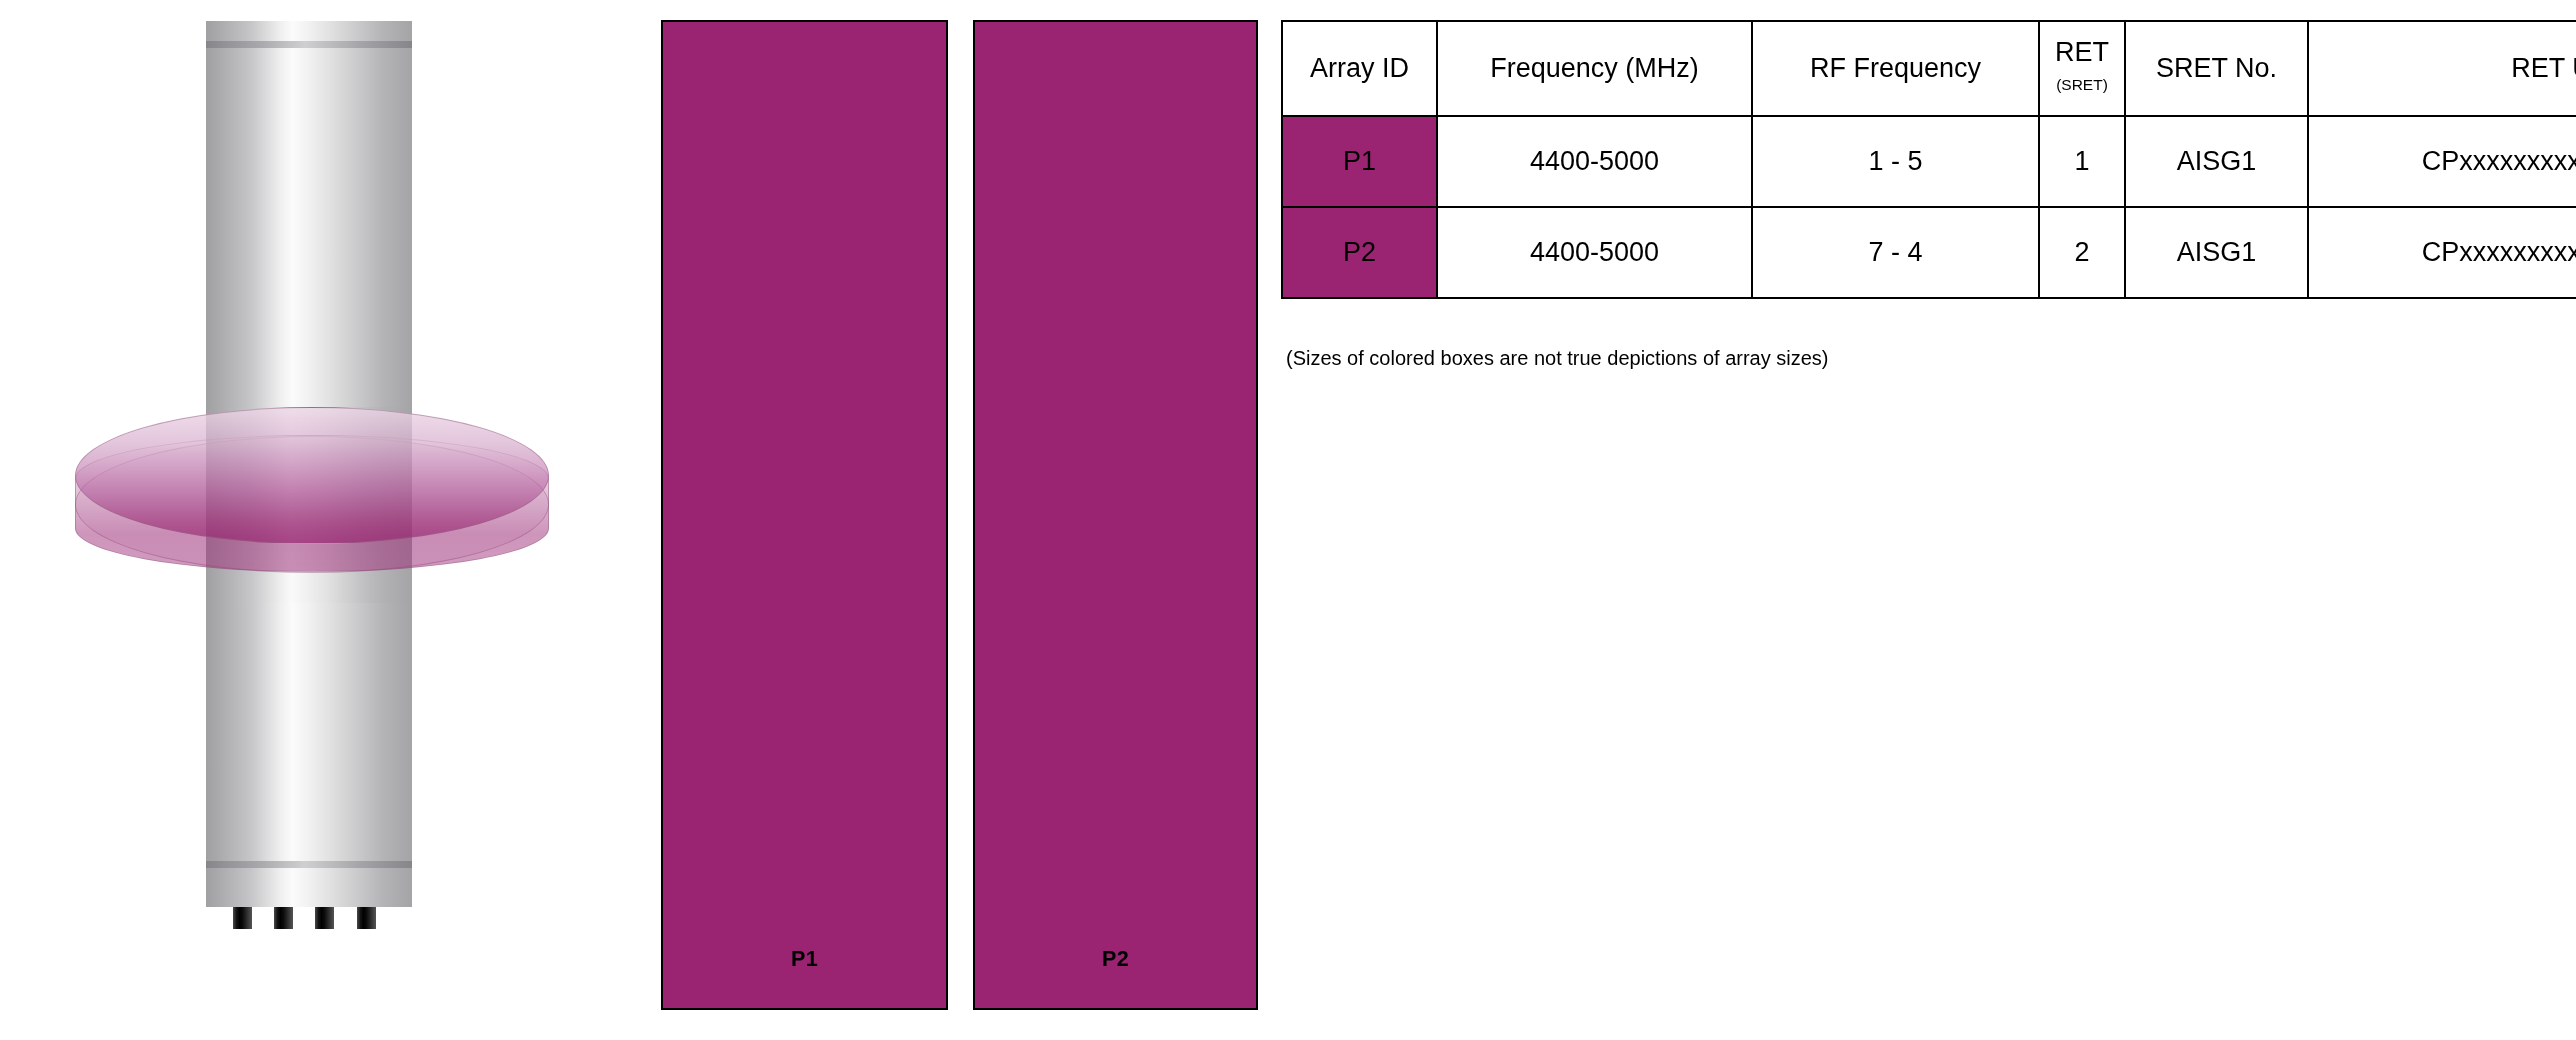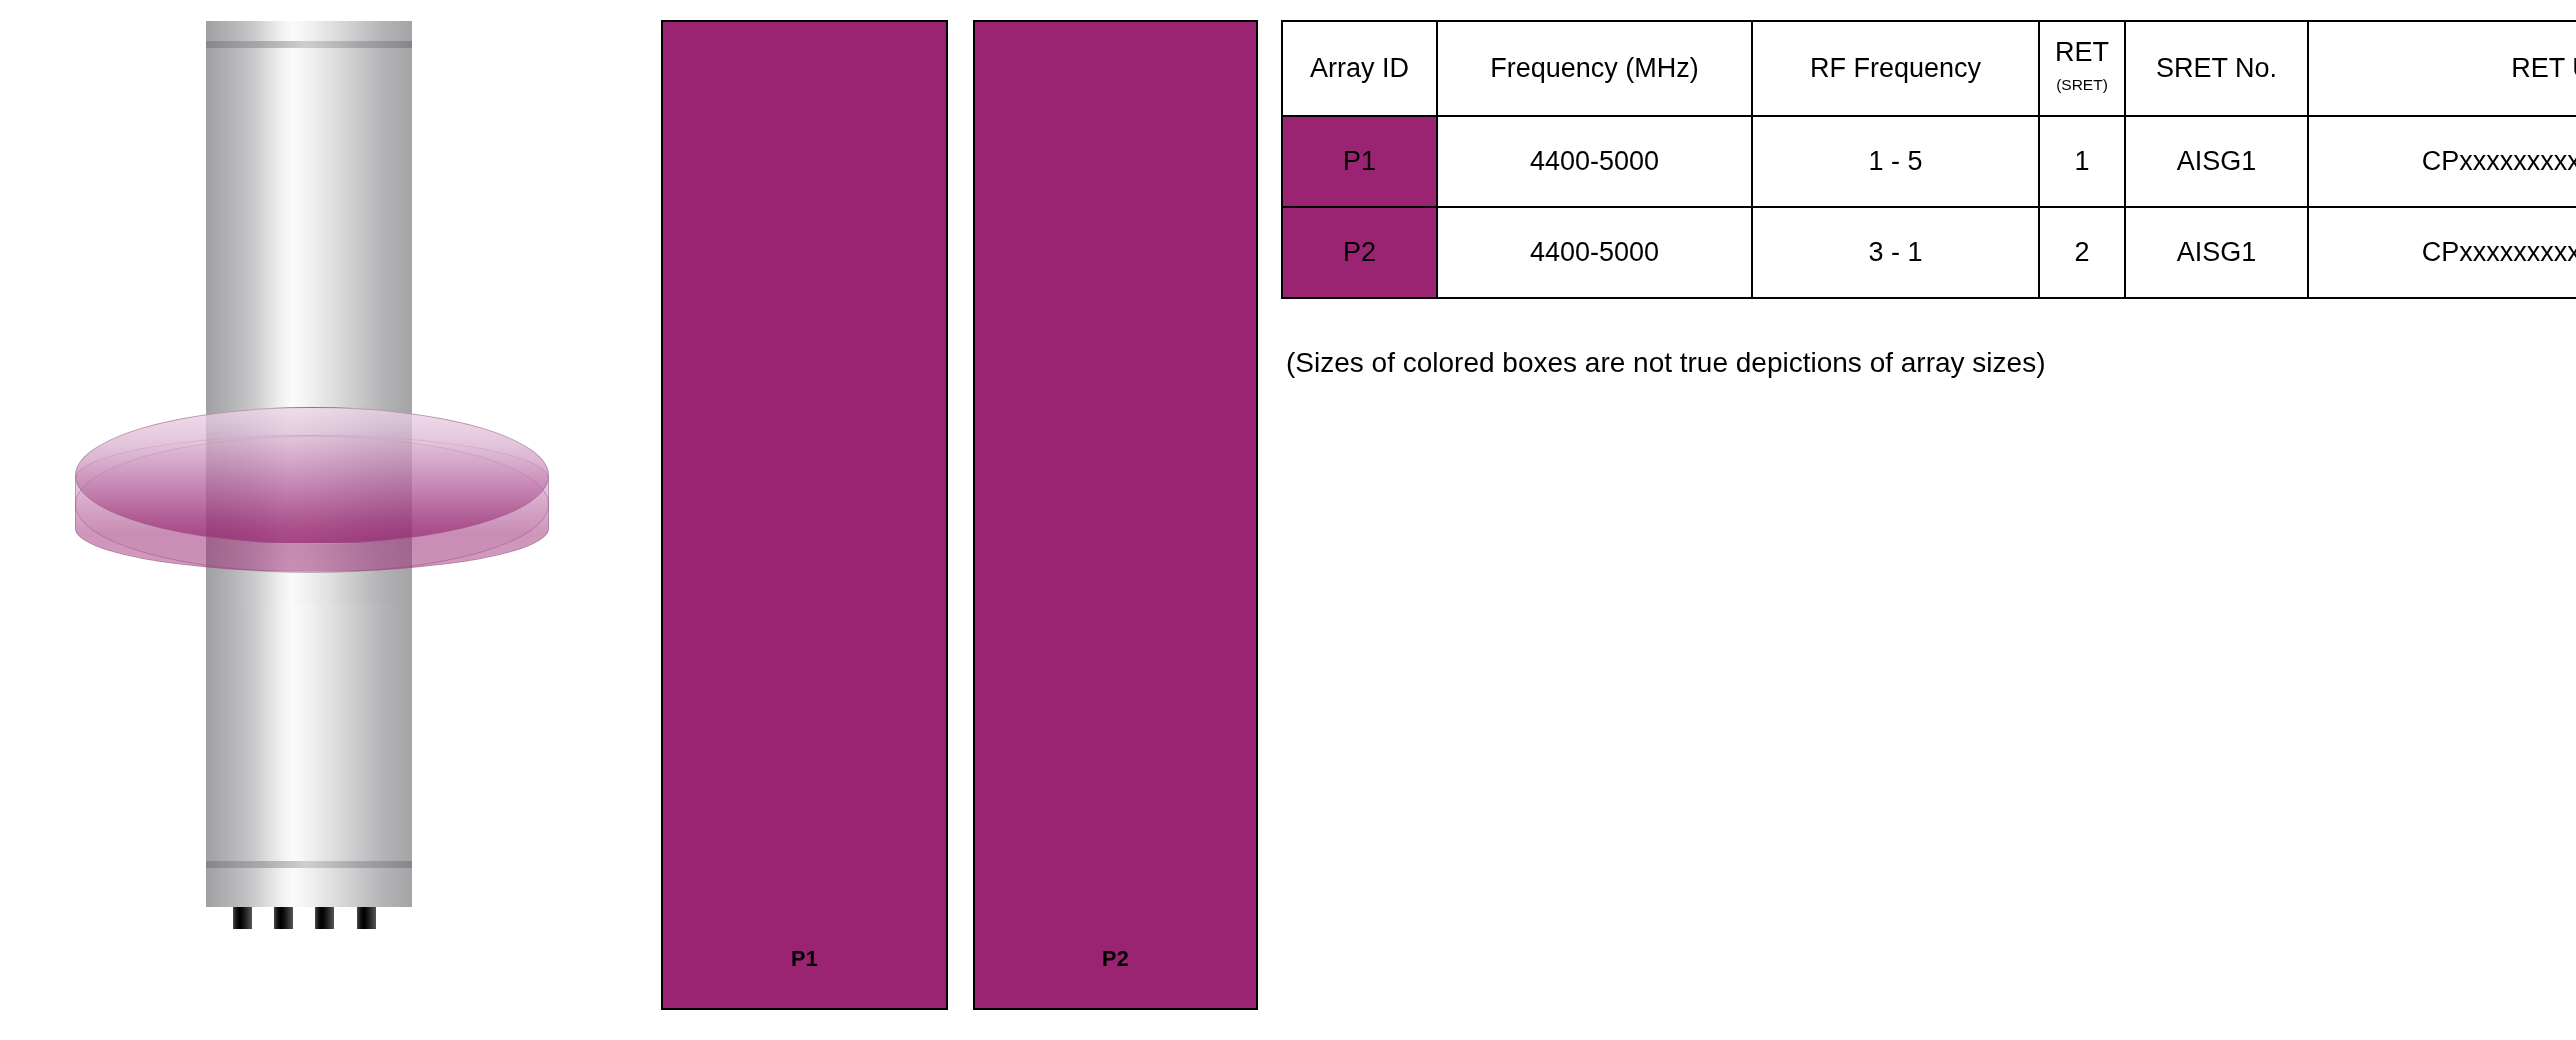--- a/index.html
+++ b/index.html
@@ -213,21 +213,21 @@
     background: #9A2472 !important;
     font-size: 26px;
   }
   td.uid-cell { font-size: 26px; }
 
   
   #table-caption {
     position: absolute;
     left: 1286px;
     top: 347px;
-    font-size: 28px;
+    font-size: 20px;
     color: #000000;
     white-space: nowrap;
   }
 </style>
 </head>
 <body>
 
 <div id="antenna-illustration">
 
   <div class="radome-body"></div>
@@ -284,21 +284,21 @@
       <td class="array-id-cell">P1</td>
       <td>4400-5000</td>
       <td>1 - 5</td>
       <td>1</td>
       <td>AISG1</td>
       <td class="uid-cell">CPxxxxxxxxxxxxxxxxP1</td>
     </tr>
     <tr>
       <td class="array-id-cell">P2</td>
       <td>4400-5000</td>
-      <td>3 - 1</td>
+      <td>7 - 4</td>
       <td>2</td>
       <td>AISG1</td>
       <td class="uid-cell">CPxxxxxxxxxxxxxxxxP2</td>
     </tr>
   </tbody>
 </table>
 
 <div id="table-caption">(Sizes of colored boxes are not true depictions of array sizes)</div>
 
 

